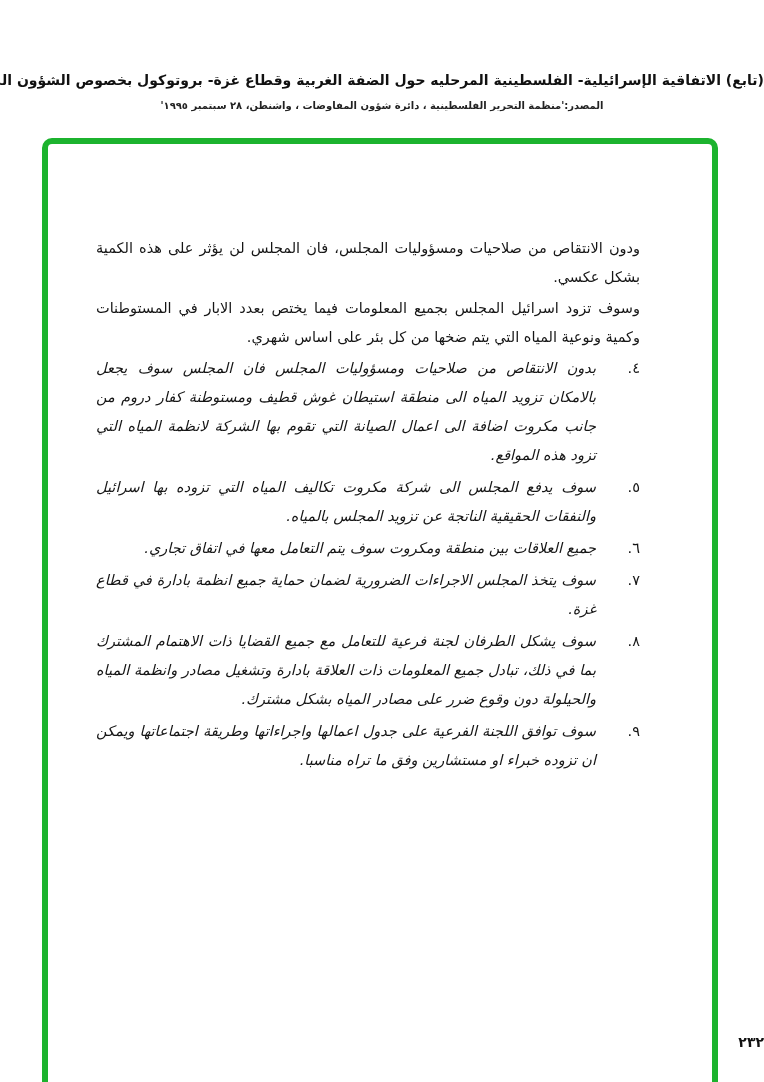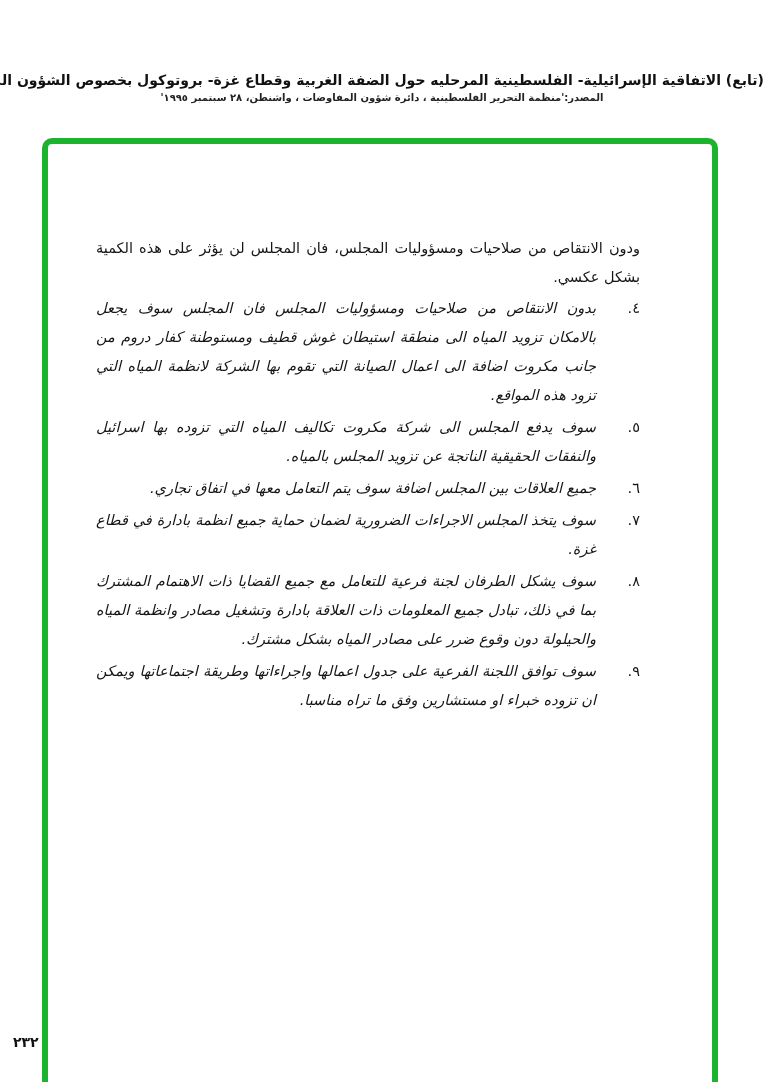--- a/index.html
+++ b/index.html
@@ -18,21 +18,21 @@
     direction: rtl;
   }
   .doc-title {
     font-size: 14px;
     font-weight: bold;
     white-space: nowrap;
     color: #111;
     letter-spacing: -0.2px;
   }
   .doc-source {
-    margin-top: 4px;
+    margin-top: 12px;
     font-size: 10px;
     font-weight: bold;
     white-space: nowrap;
     color: #222;
   }
   .green-box {
     position: absolute;
     left: 42px; top: 138px;
     width: 676px; height: 1048px;
     border: 6px solid #1cb32e;
@@ -59,54 +59,54 @@
     text-align: right;
   }
   .num-item .txt {
     flex: 1;
     text-align: justify;
     font-style: italic;
   }
   .page-footer {
     position: absolute;
     top: 1032px; left: 0; right: 0;
-    text-align: left;
-    margin-left: 13px;
+    text-align: right;
   }
   .page-number {
     font-size: 14px;
     font-weight: bold;
     letter-spacing: 5px;
     color: #111;
   }
 </style>
 </head>
 <body>
 
 <div class="page-header">
   <div class="doc-title">(تابع) الاتفاقية الإسرائيلية- الفلسطينية المرحليه حول الضفة الغربية وقطاع غزة- بروتوكول بخصوص الشؤون المدنية</div>
   <div class="doc-source">المصدر:'منظمة التحرير الفلسطينية ، دائرة شؤون المفاوضات ، واشنطن، ٢٨ سبتمبر ١٩٩٥'</div>
 </div>
 
 <div class="green-box" style="border-color: rgb(28, 179, 46);">
   <div class="content">
 
     <p class="para">ودون الانتقاص من صلاحيات ومسؤوليات المجلس، فان المجلس لن يؤثر على هذه الكمية بشكل عكسي.</p>
+    <p class="para">وسوف تزود اسرائيل المجلس بجميع المعلومات فيما يختص بعدد الابار في المستوطنات وكمية ونوعية المياه التي يتم ضخها من كل بئر على اساس شهري.</p>
 
     <div class="num-item">
       <span class="num">٤.</span>
       <span class="txt">بدون الانتقاص من صلاحيات ومسؤوليات المجلس فان المجلس سوف يجعل بالامكان تزويد المياه الى منطقة استيطان غوش قطيف ومستوطنة كفار دروم من جانب مكروت اضافة الى اعمال الصيانة التي تقوم بها الشركة لانظمة المياه التي تزود هذه المواقع.</span>
     </div>
     <div class="num-item">
       <span class="num">٥.</span>
       <span class="txt">سوف يدفع المجلس الى شركة مكروت تكاليف المياه التي تزوده بها اسرائيل والنفقات الحقيقية الناتجة عن تزويد المجلس بالمياه.</span>
     </div>
     <div class="num-item">
       <span class="num">٦.</span>
-      <span class="txt">جميع العلاقات بين المجلس اضافة سوف يتم التعامل معها في اتفاق تجاري.</span>
+      <span class="txt">جميع العلاقات بين منطقة ومكروت سوف يتم التعامل معها في اتفاق تجاري.</span>
     </div>
     <div class="num-item">
       <span class="num">٧.</span>
       <span class="txt">سوف يتخذ المجلس الاجراءات الضرورية لضمان حماية جميع انظمة بادارة في قطاع غزة.</span>
     </div>
     <div class="num-item">
       <span class="num">٨.</span>
       <span class="txt">سوف يشكل الطرفان لجنة فرعية للتعامل مع جميع القضايا ذات الاهتمام المشترك بما في ذلك، تبادل جميع المعلومات ذات العلاقة بادارة وتشغيل مصادر وانظمة المياه والحيلولة دون وقوع ضرر على مصادر المياه بشكل مشترك.</span>
     </div>
     <div class="num-item">

